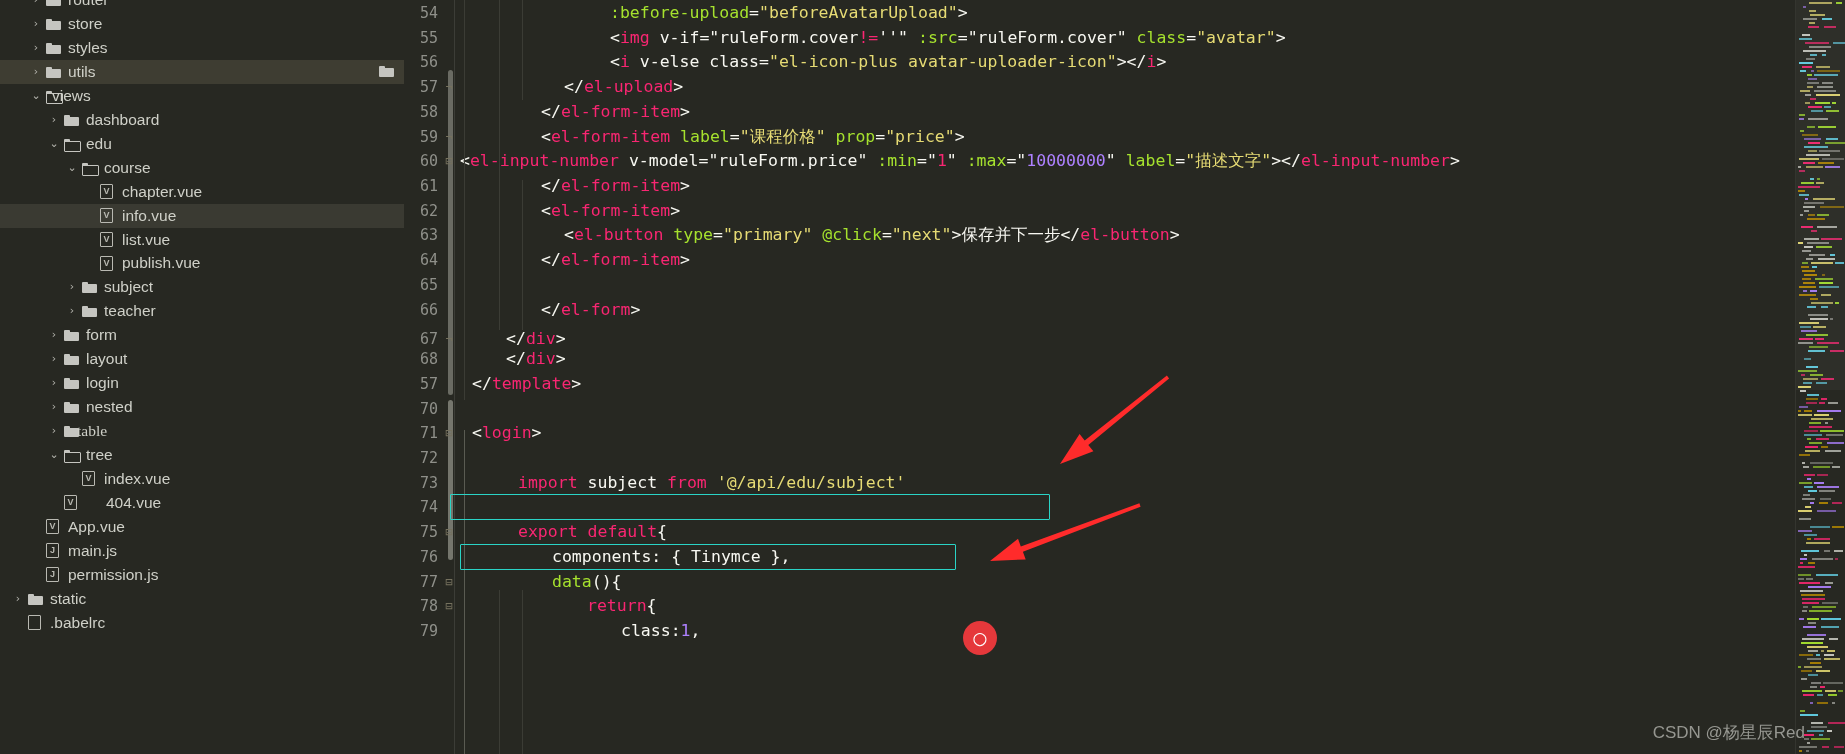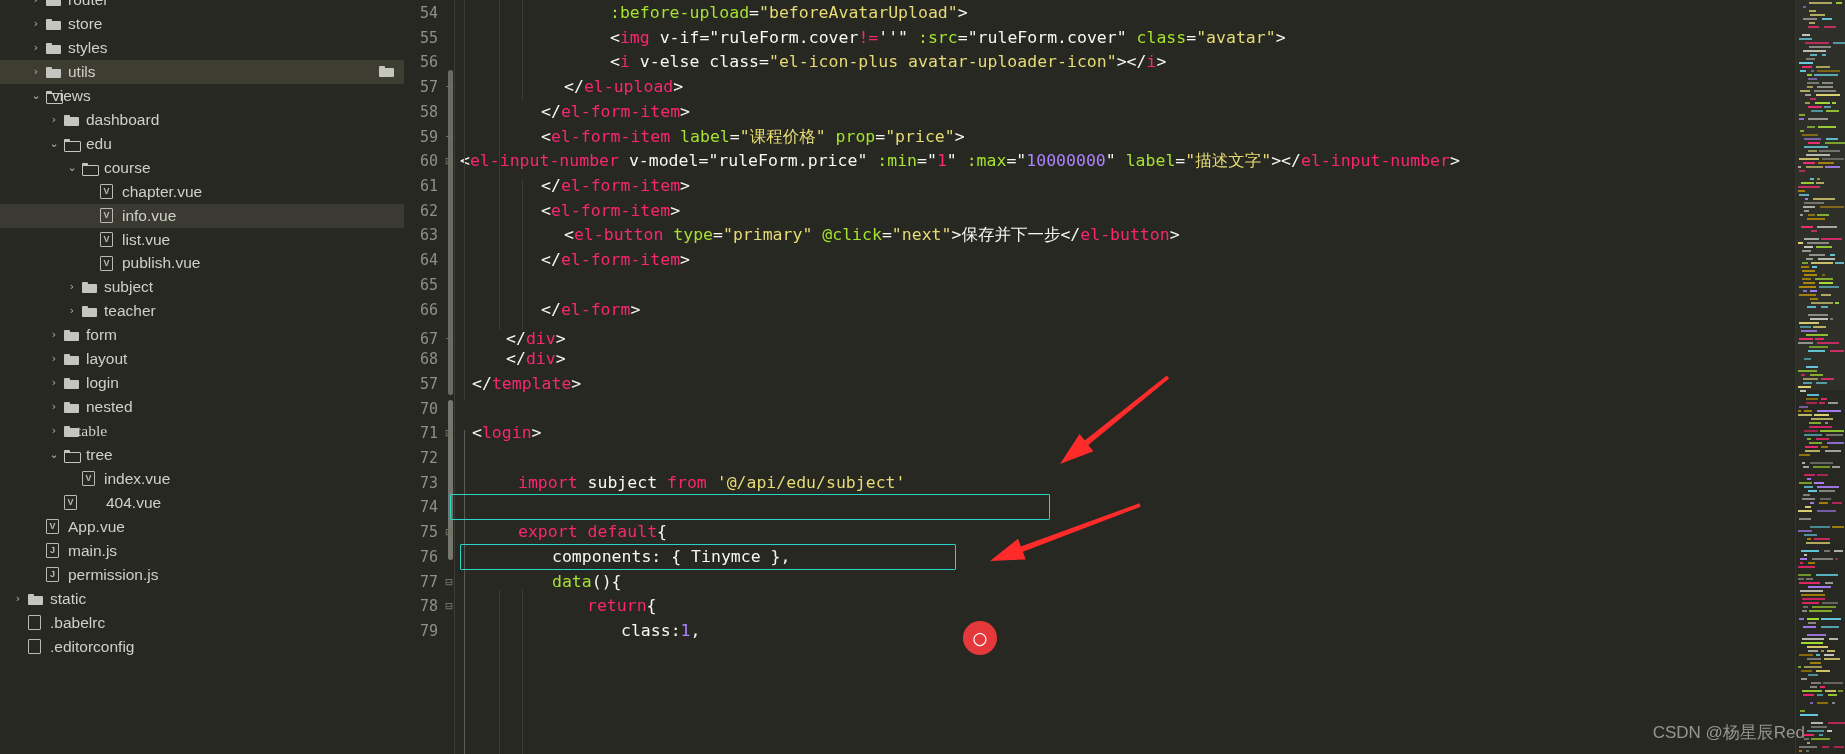--- a/index.html
+++ b/index.html
@@ -275,24 +275,20 @@
         <span class="lbl" style="left: 68px;">permission.js</span>
       </div>
       <div class="tree-row" style="position: absolute; left: 0px; right: 0px; top: 586.75px;">
         <span class="twisty" style="left: 10px;">›</span>
         <span class="ico" style="left: 28px;"><span class="folder-closed"></span></span>
         <span class="lbl" style="left: 50px;">static</span>
       </div>
       <div class="tree-row" style="position: absolute; left: 0px; right: 0px; top: 610.7px;">
         <span class="ico" style="left: 28px;"><span class="file-plain"></span></span>
         <span class="lbl" style="left: 50px;">.babelrc</span>
-      </div>
-      <div class="tree-row" style="position: absolute; left: 0px; right: 0px; top: 634.65px;">
-        <span class="ico" style="left: 28px;"><span class="file-plain"></span></span>
-        <span class="lbl" style="left: 50px;">.editorconfig</span>
       </div>
     </div>
 
   <div id="editor">
     <div id="gutter-band"></div>
     <div id="editor-left-border"></div>
     <div id="vscroll"></div>
     <div id="vscroll2"></div>
     <div id="code-area">
         <div class="code-line" style="top: 1px; width: 100%;"><span class="lnum">54</span><span class="ctext" style="left: 206px;"><span class="t-attr">:before-upload</span><span class="t-op">=</span><span class="t-str">"beforeAvatarUpload"</span><span class="t-plain">&gt;</span></span></div>

